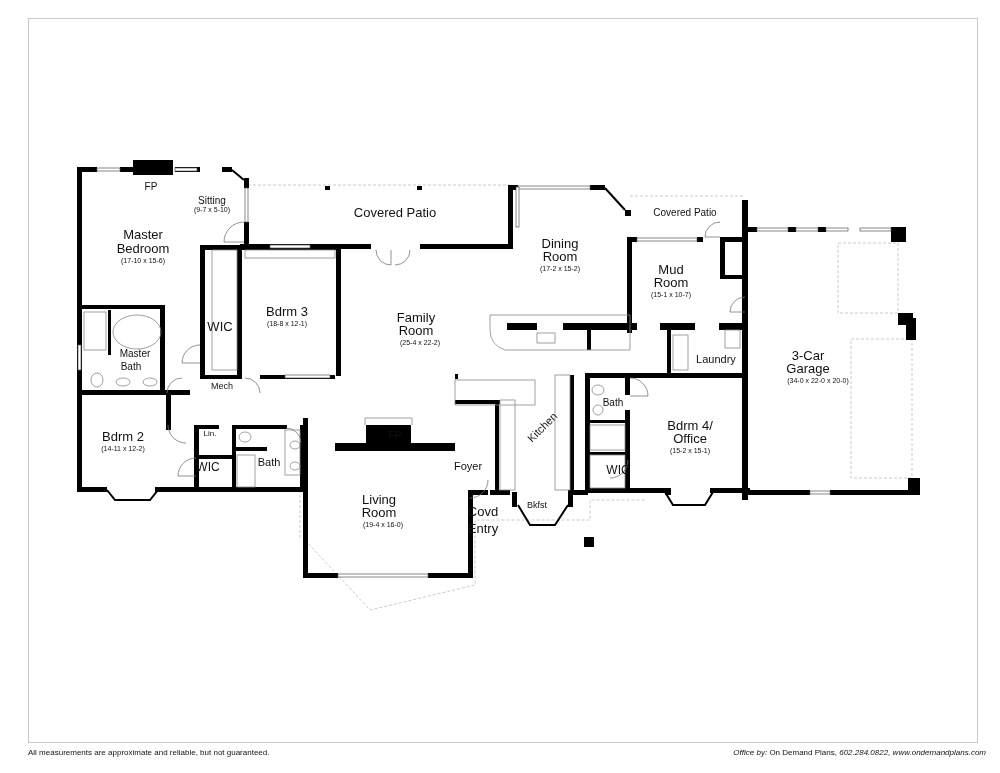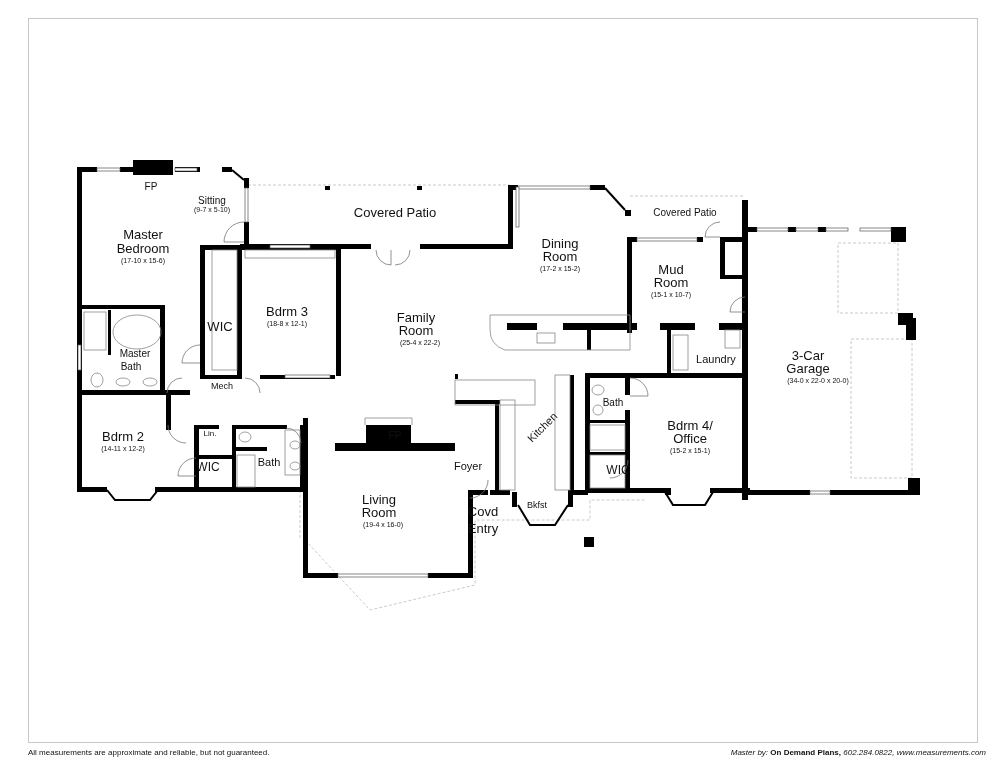--- a/index.html
+++ b/index.html
@@ -3,21 +3,21 @@
   <meta charset="utf-8">
   <style>
     html, body { margin: 0; padding: 0; background: #ffffff; }
     body { width: 1000px; height: 773px; position: relative; overflow: hidden;
            font-family: "Liberation Sans", sans-serif; }
     .frame { position: absolute; left: 28px; top: 18px; width: 950px; height: 725px;
              border: 1px solid #c8c8c8; box-sizing: border-box; }
     svg.plan { position: absolute; left: 0; top: 0; }
     .footer-left { position: absolute; left: 28px; top: 748px; font-size: 8px; color: #111; }
     .footer-right { position: absolute; right: 14px; top: 748px; font-size: 8px; font-style: italic; color: #111; }
-    .footer-right b { font-style: normal; font-weight: bold; margin-top: 14px; }
+    .footer-right b { font-style: normal; font-weight: normal; margin-top: 14px; }
     .rl { font-family: "Liberation Sans", sans-serif; fill: #111; }
     .rn { font-size: 13px; }
     .rd { font-size: 7px; }
   </style>
 </head>
 <body>
 
 <div class="frame"></div>
 
 <svg class="plan" width="1000" height="773" viewBox="0 0 1000 773">
@@ -230,17 +230,17 @@
     <text class="rl" x="618" y="474" text-anchor="middle" font-size="12">WIC</text>
     <text class="rl" x="468" y="470" text-anchor="middle" font-size="11">Foyer</text>
     <text class="rl rn" x="379" y="504" text-anchor="middle"><tspan x="379">Living</tspan><tspan x="379" dy="13">Room</tspan><tspan x="383" dy="10" class="rd">(19-4 x 16-0)</tspan></text>
     <text class="rl rn" x="483" y="516" text-anchor="middle"><tspan x="483">Covd</tspan><tspan x="483" dy="17">Entry</tspan></text>
     <text class="rl" x="537" y="508" text-anchor="middle" font-size="9">Bkfst</text>
   </g>
 </svg>
 
 <div class="footer-left">All measurements are approximate and reliable, but not guaranteed.</div>
 <div class="footer-right">
-  <span>Master by:</span>
+  <span>Office by:</span>
   <b>On Demand Plans,</b>
   <span>602.284.0822,</span>
-  <span>www.measurements.com</span>
+  <span>www.ondemandplans.com</span>
 </div>
 
 </body></html>

